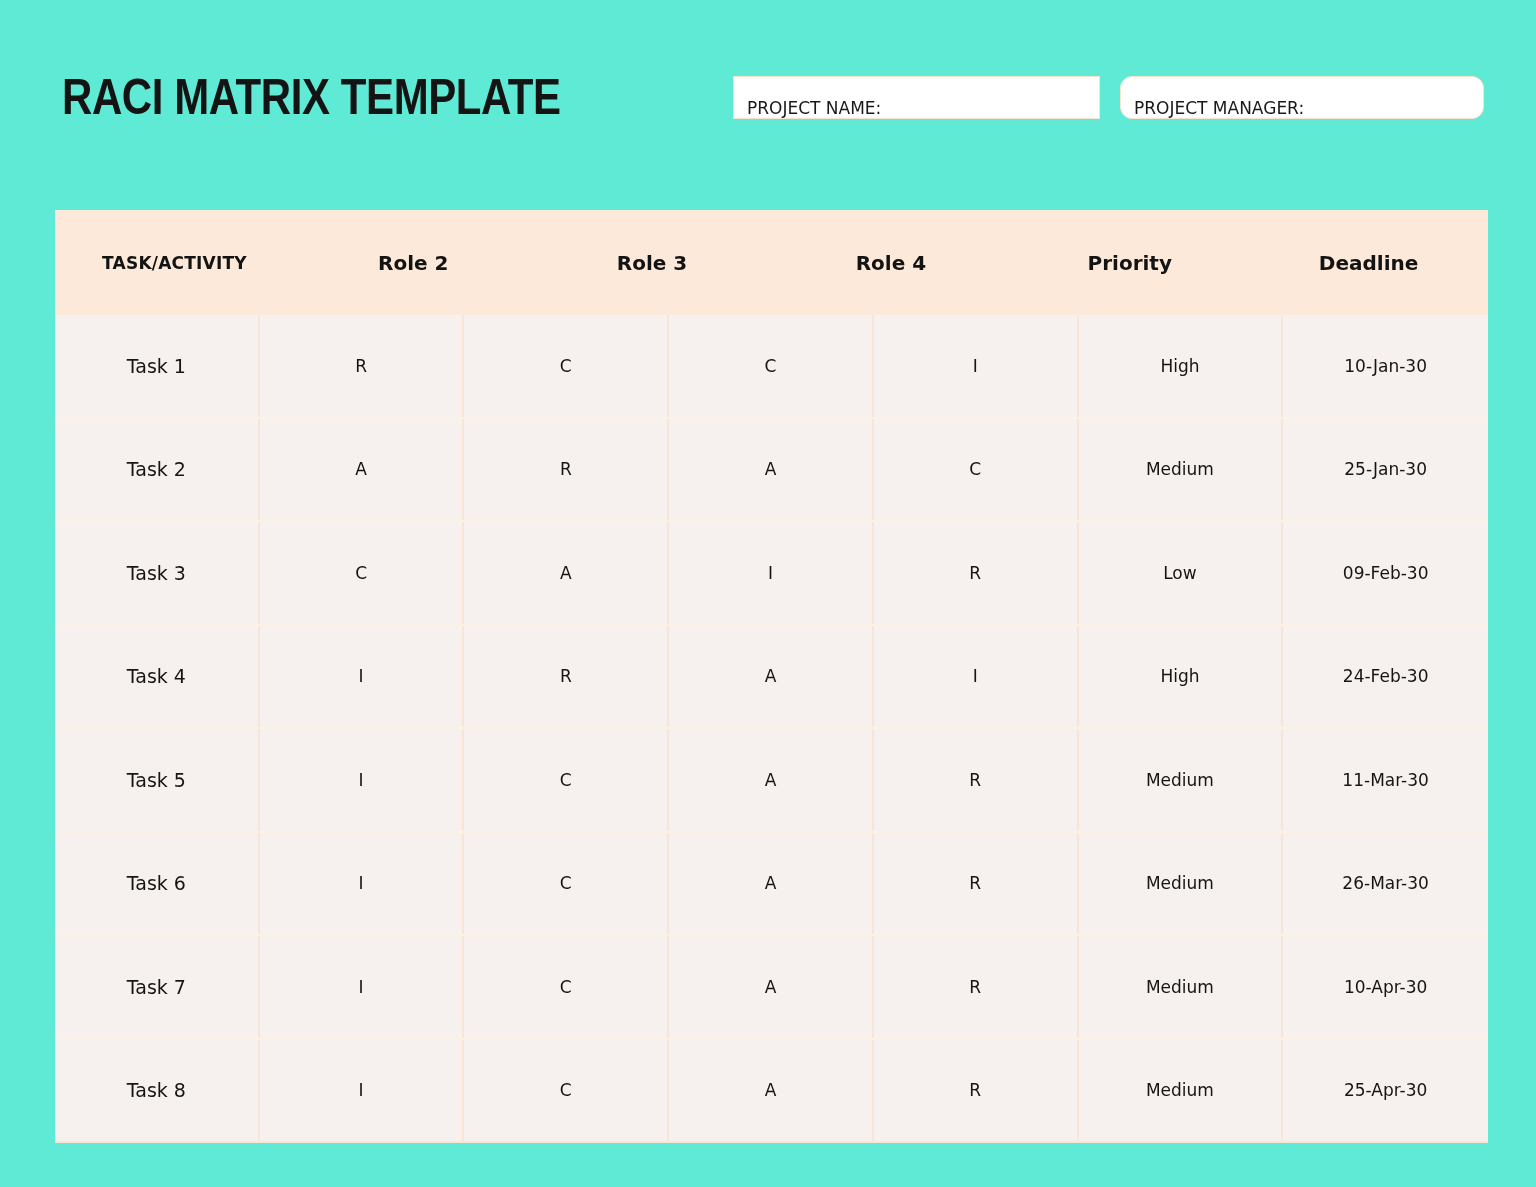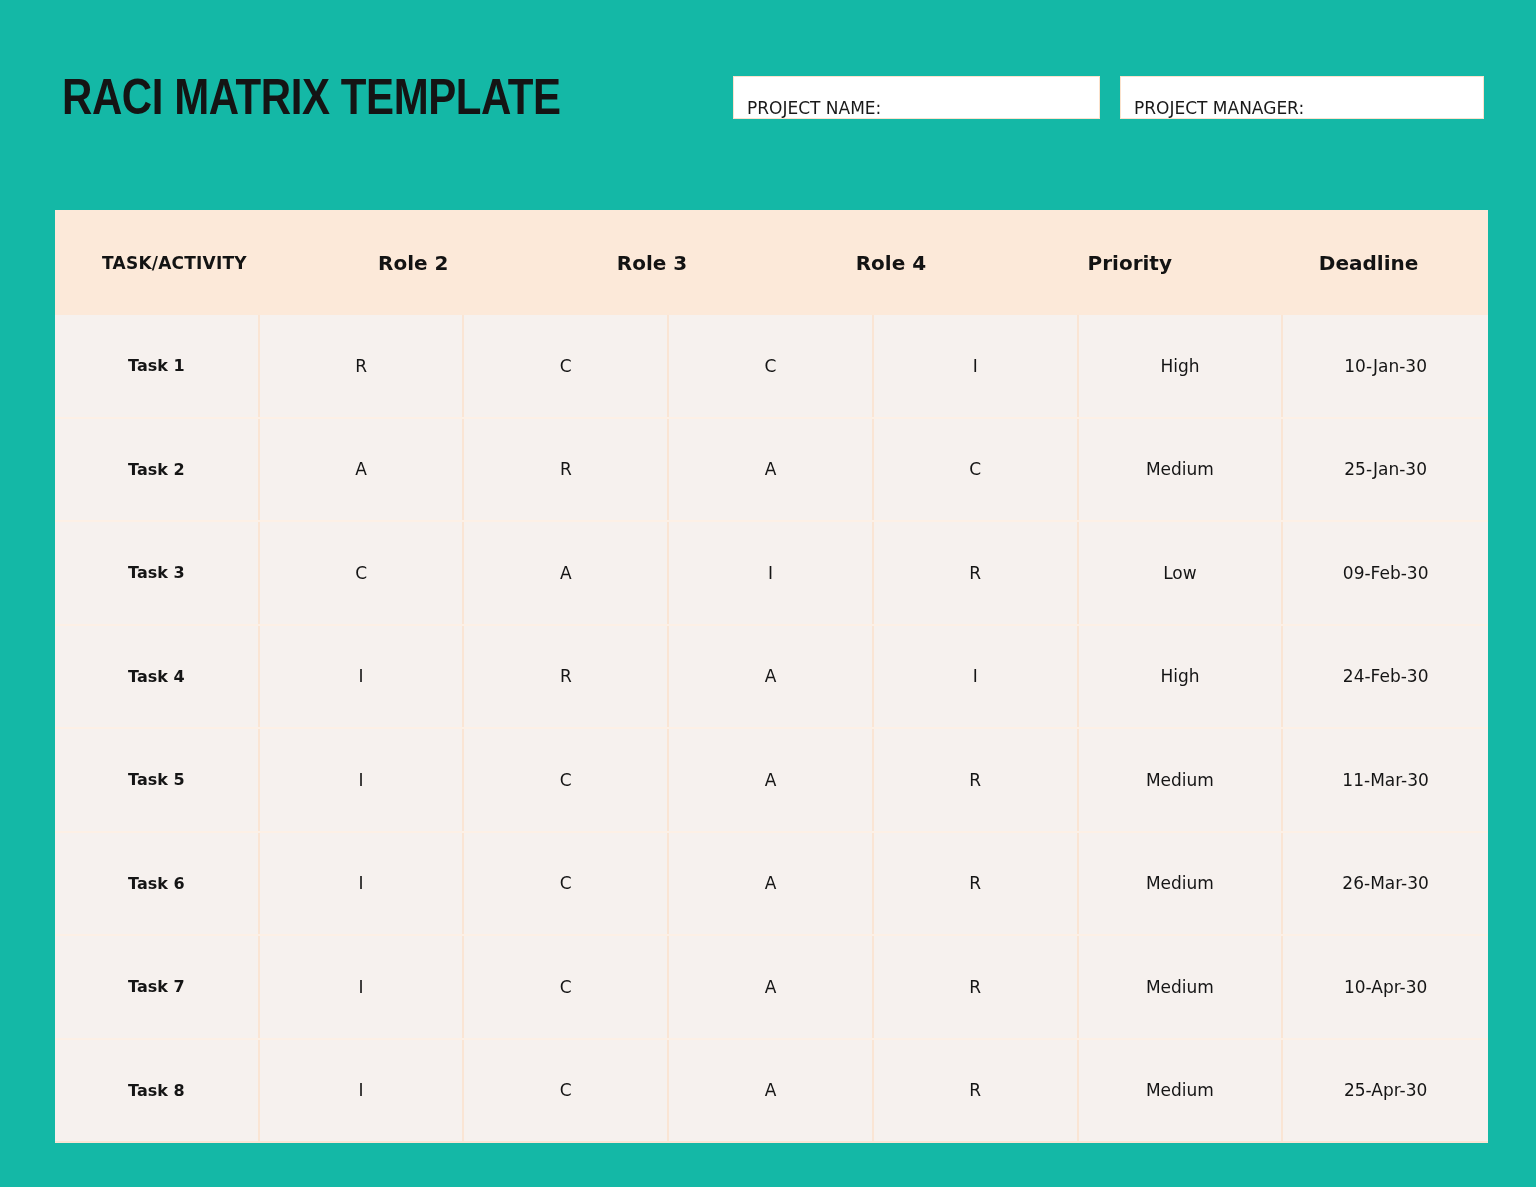--- a/index.html
+++ b/index.html
@@ -10,21 +10,21 @@
     --field-border: #fbe2cc;
     --text: #1a1a1a;
   }
   * { margin: 0; padding: 0; box-sizing: border-box; }
   html, body { background: #ffffff; }
   body { font-family: "DejaVu Sans", sans-serif; color: var(--text); }
   .page {
     position: relative;
     width: 1536px;
     height: 1187px;
-    background: #14b8a6;
+    background: #5eead4;
     overflow: hidden;
   }
   .title {
     position: absolute;
     left: 62px;
     top: 68px;
     font-family: "Liberation Sans", sans-serif;
     font-size: 50px;
     font-weight: 700;
     letter-spacing: -0.5px;
@@ -37,21 +37,21 @@
     position: absolute;
     top: 76px;
     height: 43px;
     background: #ffffff;
     border: 1px solid var(--field-border);
     display: flex;
     align-items: flex-end;
     padding-left: 13px;
   }
   .field.name { left: 733px; width: 367px; }
-  .field.manager { left: 1120px; width: 364px; }
+  .field.manager { left: 1120px; width: 364px; border-radius: 12px; }
   .field-label { font-size: 17px; color: #191919; }
 
   .raci-table {
     position: absolute;
     left: 55px;
     top: 210px;
     width: 1433px;
     height: 933px;
     display: flex;
     flex-direction: column;
@@ -87,21 +87,21 @@
   .tr:last-child { border-bottom: 2px solid var(--grid-v); }
   .td {
     display: flex;
     align-items: center;
     justify-content: center;
     font-size: 17px;
     color: #151515;
     border-right: 2px solid var(--grid-v);
   }
   .td:last-child { border-right: none; }
-  .td.task { font-weight: 700; font-size: 16px; }
+  .td.task { font-weight: 400; font-size: 19px; }
 </style>
 </head>
 <body>
 
 <div class="page">
 
   <h1 class="title">RACI MATRIX TEMPLATE</h1>
 
   <div class="field name">
     <span class="field-label">PROJECT NAME:</span>

